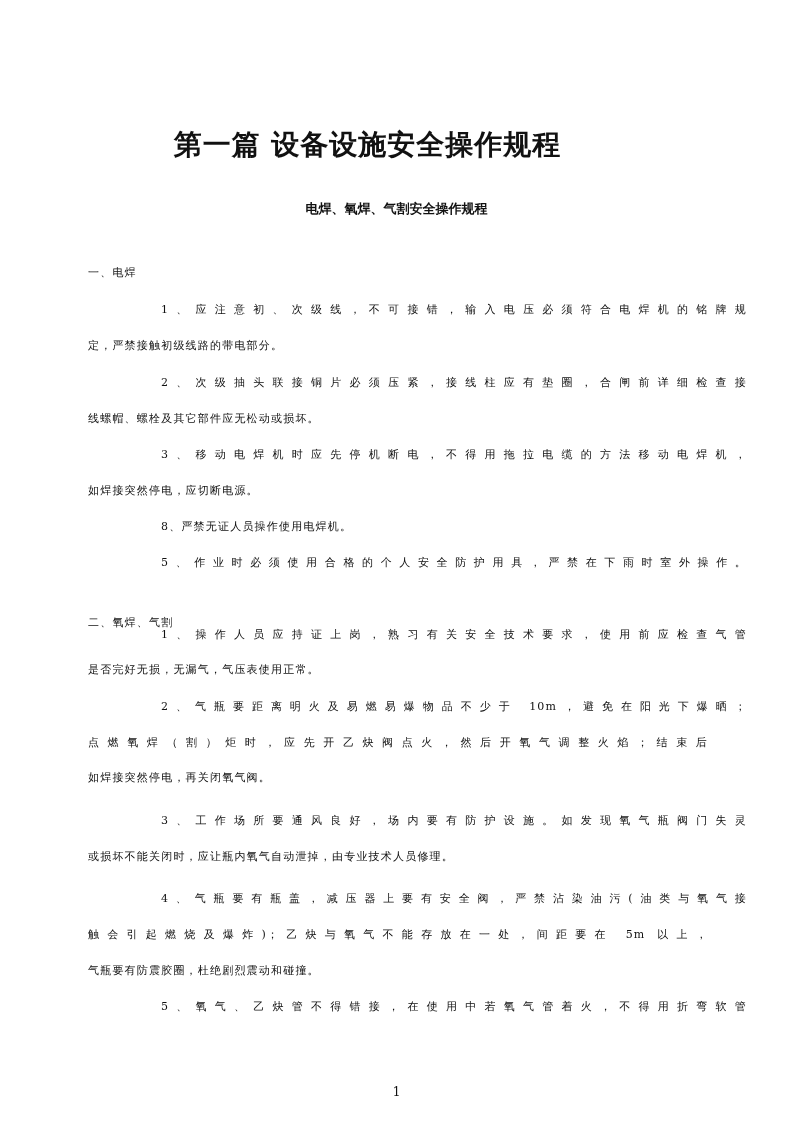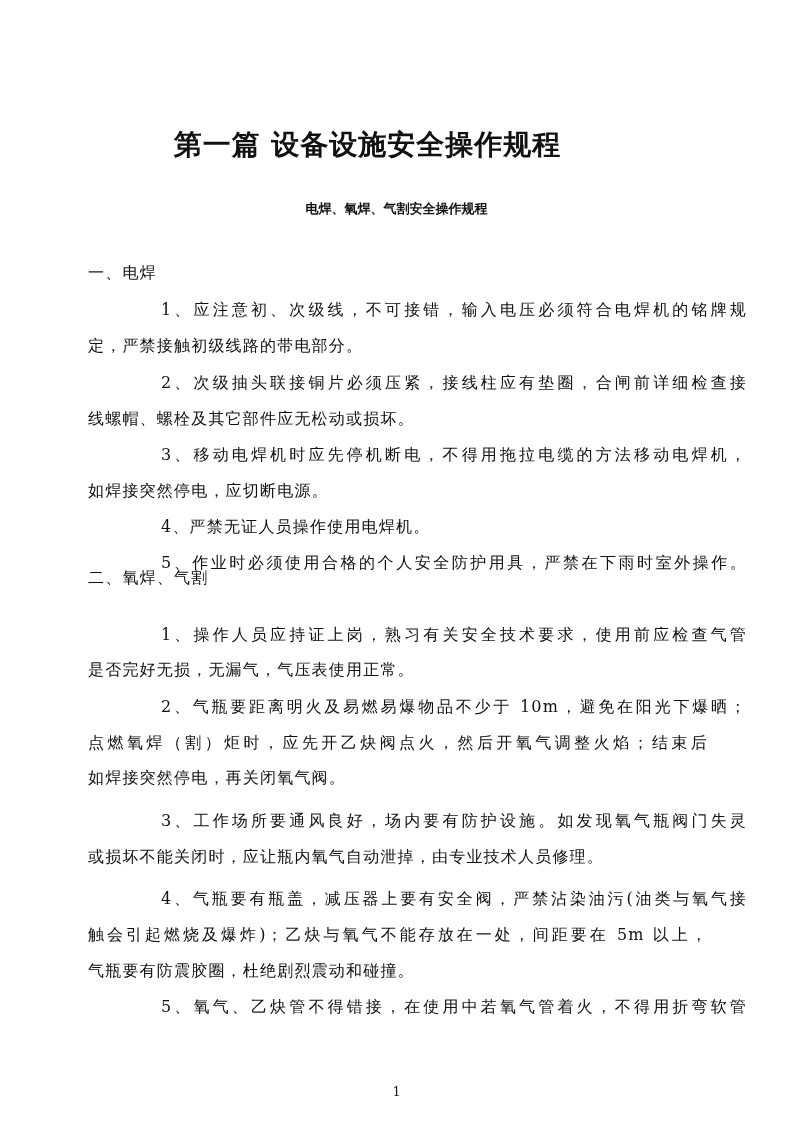--- a/index.html
+++ b/index.html
@@ -3,43 +3,43 @@
 <meta charset="utf-8">
 <style>
   html, body { margin:0; padding:0; background:#ffffff; }
   body { width:793px; height:1122px; position:relative; overflow:hidden;
          font-family:"DejaVu Serif", "Liberation Serif", serif; color:#111; }
   .page { position:absolute; left:0; top:0; width:793px; height:1122px; background:#fff; }
   .title { position:absolute; left:0; width:735px; top:126px; text-align:center;
            font-size:28px; font-weight:bold; letter-spacing:1px; font-family:"DejaVu Sans", sans-serif; }
   .subtitle { position:absolute; left:0; width:793px; top:200px; text-align:center;
               font-size:13px; font-weight:bold; font-family:"DejaVu Sans", sans-serif; }
-  .line { position:absolute; left:88px; width:620px; font-size:16px; white-space:nowrap;
+  .line { position:absolute; left:88px; width:620px; font-size:11px; white-space:nowrap;
           letter-spacing:1.2px; line-height:22px; }
   .indent { left:122px;margin-left:39px; }
   .just { text-align:justify; text-align-last:justify; }
   .pageno { position:absolute; left:0; width:793px; top:1085px; text-align:center; font-size:12px; }
 </style>
 </head>
 <body>
 
 <div class="page">
   <div class="title">第一篇  设备设施安全操作规程</div>
   <div class="subtitle">电焊、氧焊、气割安全操作规程</div>
   <div id="body-lines">
       <div class="line" style="top: 262px;">一、电焊</div>
       <div class="line indent just" style="width: 586px; top: 299px;">1、应注意初、次级线，不可接错，输入电压必须符合电焊机的铭牌规</div>
       <div class="line" style="top: 335px;">定，严禁接触初级线路的带电部分。</div>
       <div class="line indent just" style="width: 586px; top: 372px;">2、次级抽头联接铜片必须压紧，接线柱应有垫圈，合闸前详细检查接</div>
       <div class="line" style="top: 408px;">线螺帽、螺栓及其它部件应无松动或损坏。</div>
       <div class="line indent just" style="width: 586px; top: 444px;">3、移动电焊机时应先停机断电，不得用拖拉电缆的方法移动电焊机，</div>
       <div class="line" style="top: 480px;">如焊接突然停电，应切断电源。</div>
-      <div class="line indent" style="width: 586px; top: 516px;">4、严禁无证人员操作使用电焊机。</div>
+      <div class="line indent" style="width: 586px; top: 516px;">8、严禁无证人员操作使用电焊机。</div>
       <div class="line indent just" style="width: 586px; top: 552px;">5、作业时必须使用合格的个人安全防护用具，严禁在下雨时室外操作。</div>
-      <div class="line" style="top: 568px; font-family: Liberation Mono, monospace;">二、氧焊、气割</div>
+      <div class="line" style="top: 612px; font-family: Liberation Mono, monospace;">二、氧焊、气割</div>
       <div class="line indent just" style="width: 586px; top: 624px;">1、操作人员应持证上岗，熟习有关安全技术要求，使用前应检查气管</div>
       <div class="line" style="top: 659px;">是否完好无损，无漏气，气压表使用正常。</div>
       <div class="line indent just" style="width: 586px; top: 696px;">2、气瓶要距离明火及易燃易爆物品不少于 10m，避免在阳光下爆晒；</div>
       <div class="line just" style="top: 732px;">点燃氧焊（割）炬时，应先开乙炔阀点火，然后开氧气调整火焰；结束后</div>
       <div class="line" style="top: 767px;">如焊接突然停电，再关闭氧气阀。</div>
       <div class="line indent just" style="width: 586px; top: 810px;">3、工作场所要通风良好，场内要有防护设施。如发现氧气瓶阀门失灵</div>
       <div class="line" style="top: 846px;">或损坏不能关闭时，应让瓶内氧气自动泄掉，由专业技术人员修理。</div>
       <div class="line indent just" style="width: 586px; top: 888px;">4、气瓶要有瓶盖，减压器上要有安全阀，严禁沾染油污(油类与氧气接</div>
       <div class="line just" style="top: 924px;">触会引起燃烧及爆炸)；乙炔与氧气不能存放在一处，间距要在 5m 以上，</div>
       <div class="line" style="top: 960px;">气瓶要有防震胶圈，杜绝剧烈震动和碰撞。</div>

